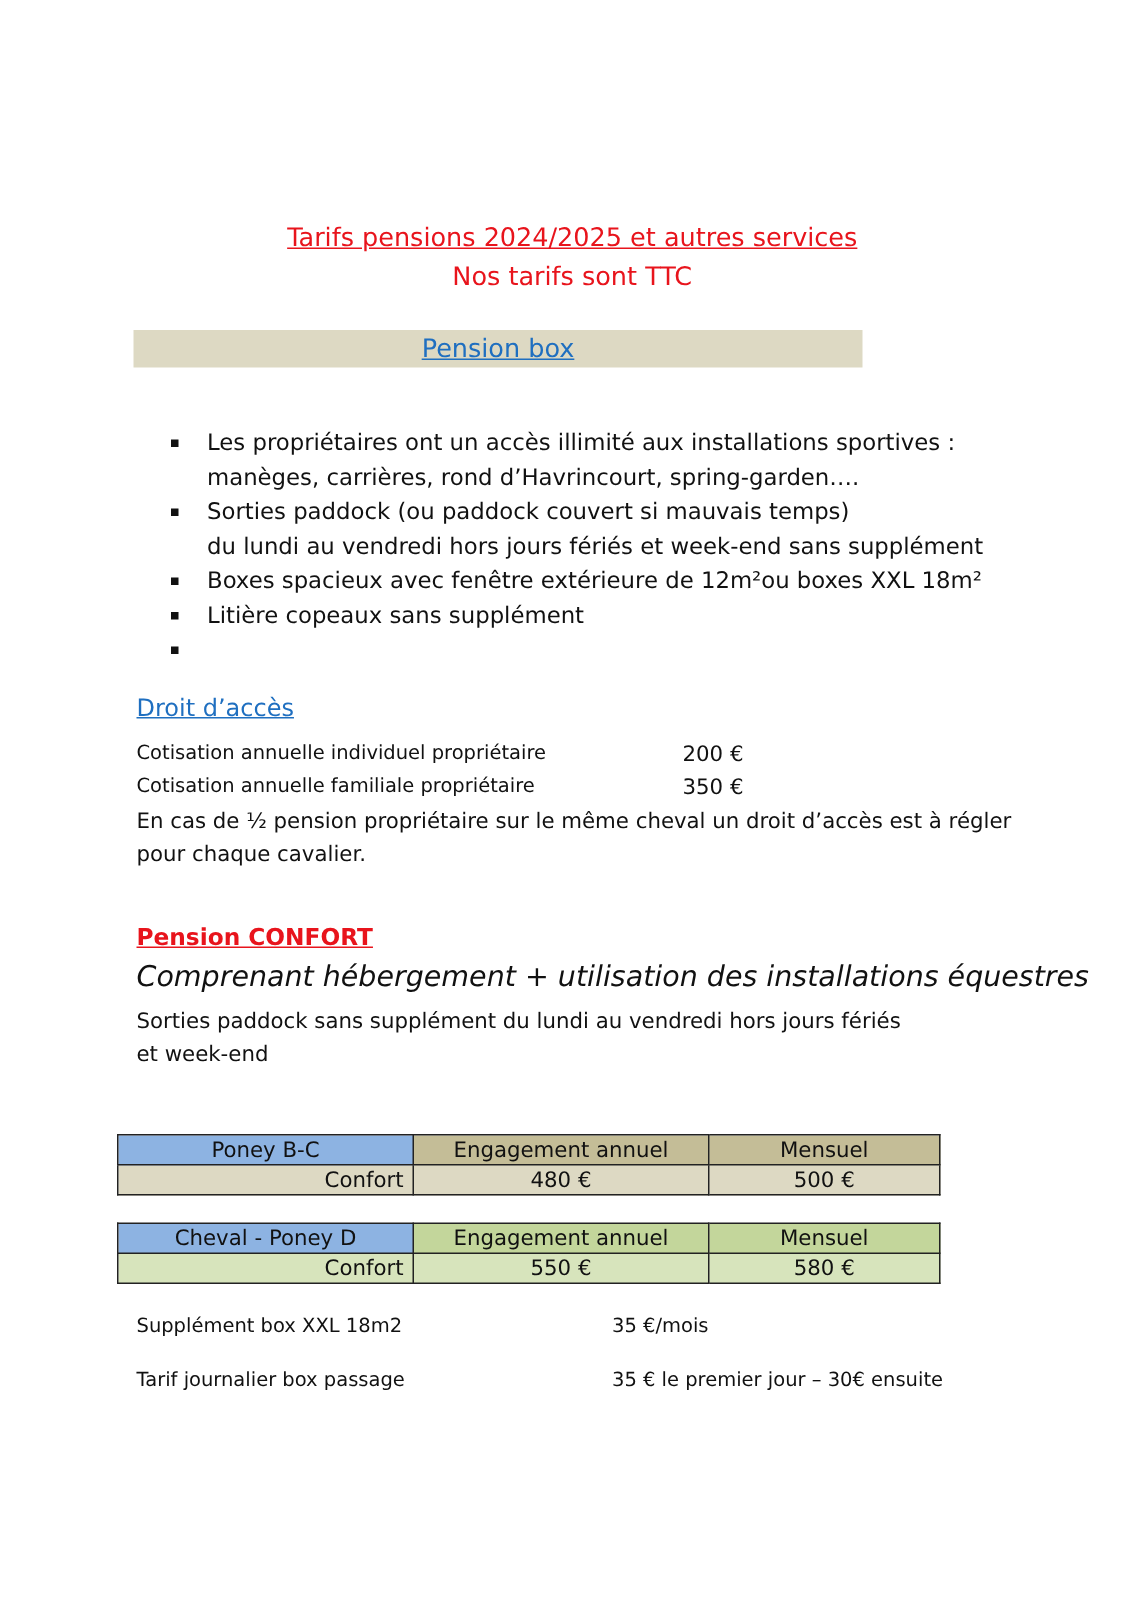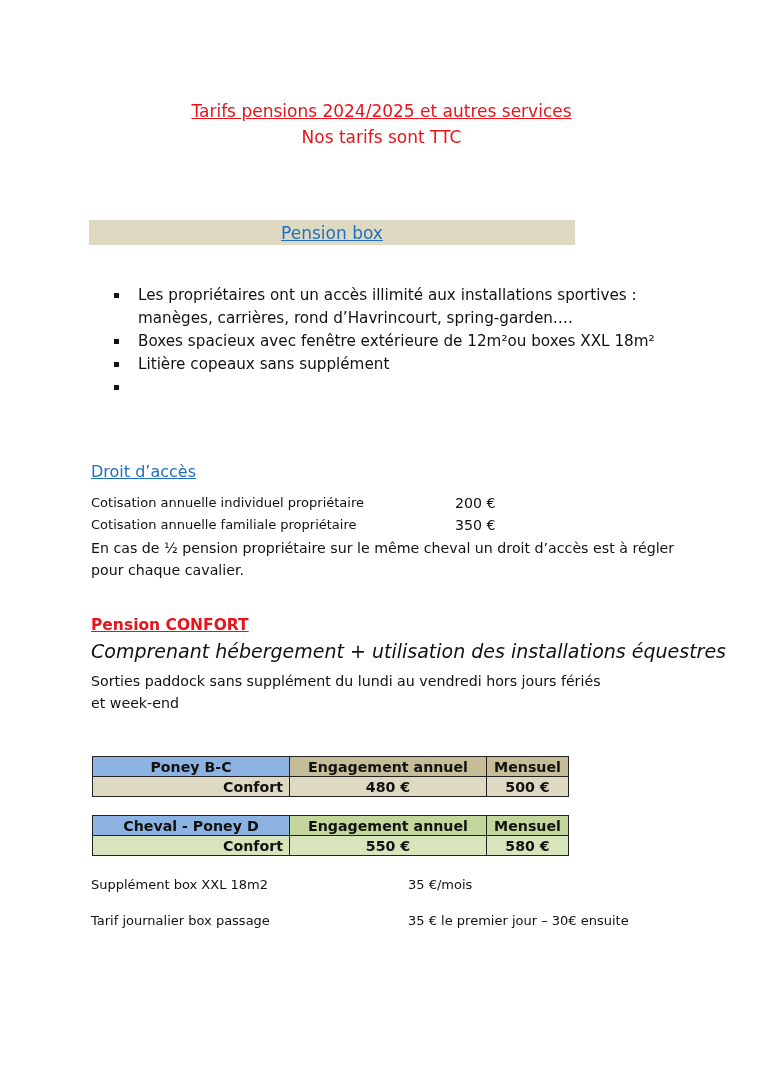--- a/index.html
+++ b/index.html
@@ -1,34 +1,34 @@
 <!DOCTYPE html>
 <html><head>
 <meta charset="utf-8">
 <style>
   html, body { margin: 0; padding: 0; background: #ffffff; }
   body { width: 763px; height: 1080px; position: relative; overflow: hidden;
          font-family: "DejaVu Sans", sans-serif; color: #111; }
   .abs { position: absolute; }
-  .title { left: 0; width: 763px; text-align: center; color: #e8141c; font-size: 17px; }
+  .title { left: 0; width: 763px; text-align: center; color: #e8141c; font-size: 17px; margin-top: 48px; }
   #t1 { top: 101px; text-decoration: underline; }
   #t2 { top: 127px; }
   .banner { left: 89px; top: 220px; width: 486px; height: 25px; background: #ddd9c3; }
   .banner span { display: block; text-align: center; line-height: 27px; color: #1f6fc0;
                  text-decoration: underline; font-size: 17px; }
   .bullets { left: 112px; top: 284px; width: 600px; margin: 0; padding: 0; list-style: none; font-size: 15.2px; }
   .bullets li { position: relative; padding-left: 26px; line-height: 23px; }
   .bullets li .sq { position: absolute; left: 2px; top: 9px; width: 5px; height: 5px; background: #111; }
   .h2blue { left: 91px; top: 462px; color: #1f6fc0; text-decoration: underline; font-size: 16px; }
   .row { left: 91px; font-size: 13px; text-align: right; }
   .val { left: 455px; font-size: 14.2px; }
   .para { left: 91px; font-size: 14.2px; line-height: 22px; width: 590px; }
   .h2red { left: 91px; top: 616px; color: #e8141c; text-decoration: underline; font-weight: bold; font-size: 15.5px; }
   .subtitle { left: 91px; top: 640px; font-style: italic; font-size: 19px; }
-  table.price { position: absolute; left: 92px; width: 477px; border-collapse: collapse; font-size: 14.2px; font-weight: bold; }
+  table.price { position: absolute; left: 78px; width: 549px; border-collapse: collapse; font-size: 14.2px; }
   table.price td { border: 1.5px solid #222; height: 19px; padding: 0 6px; text-align: center; }
   table.price td.left { text-align: right; }
   table.price td.c1 { width: 184px; }
   table.price td.c2 { width: 184px; }
   .hdr-blue { background: #8db3e2; }
   .tan-h { background: #c4bd97; }
   .tan-r { background: #ddd9c3; }
   .grn-h { background: #c3d69b; }
   .grn-r { background: #d7e4bc; }
 </style>
@@ -37,20 +37,21 @@
 
 <div class="abs title" id="t1">Tarifs pensions 2024/2025 et autres services</div>
 <div class="abs title" id="t2">Nos tarifs sont TTC</div>
 
 <div class="abs banner">
   <span>Pension box</span>
 </div>
 
 <ul class="abs bullets">
   <li><span class="sq"></span><span>Les propriétaires ont un accès illimité aux installations sportives :</span><br><span>manèges, carrières, rond d’Havrincourt, spring-garden….</span></li>
+  <li><span class="sq"></span><span>Sorties paddock (ou paddock couvert si mauvais temps)</span><br><span>du lundi au vendredi hors jours fériés et week-end sans supplément</span></li>
   <li><span class="sq"></span><span>Boxes spacieux avec fenêtre extérieure de 12m²ou boxes XXL 18m²</span></li>
   <li><span class="sq"></span><span>Litière copeaux sans supplément</span></li>
   <li><span class="sq"></span></li>
 </ul>
 
 <div class="abs h2blue">Droit d’accès</div>
 <div class="abs row" style="top:495px">Cotisation annuelle individuel propriétaire</div>
 <div class="abs val" style="top:495px">200 €</div>
 <div class="abs row" style="top:517px">Cotisation annuelle familiale propriétaire</div>
 <div class="abs val" style="top:517px">350 €</div>

